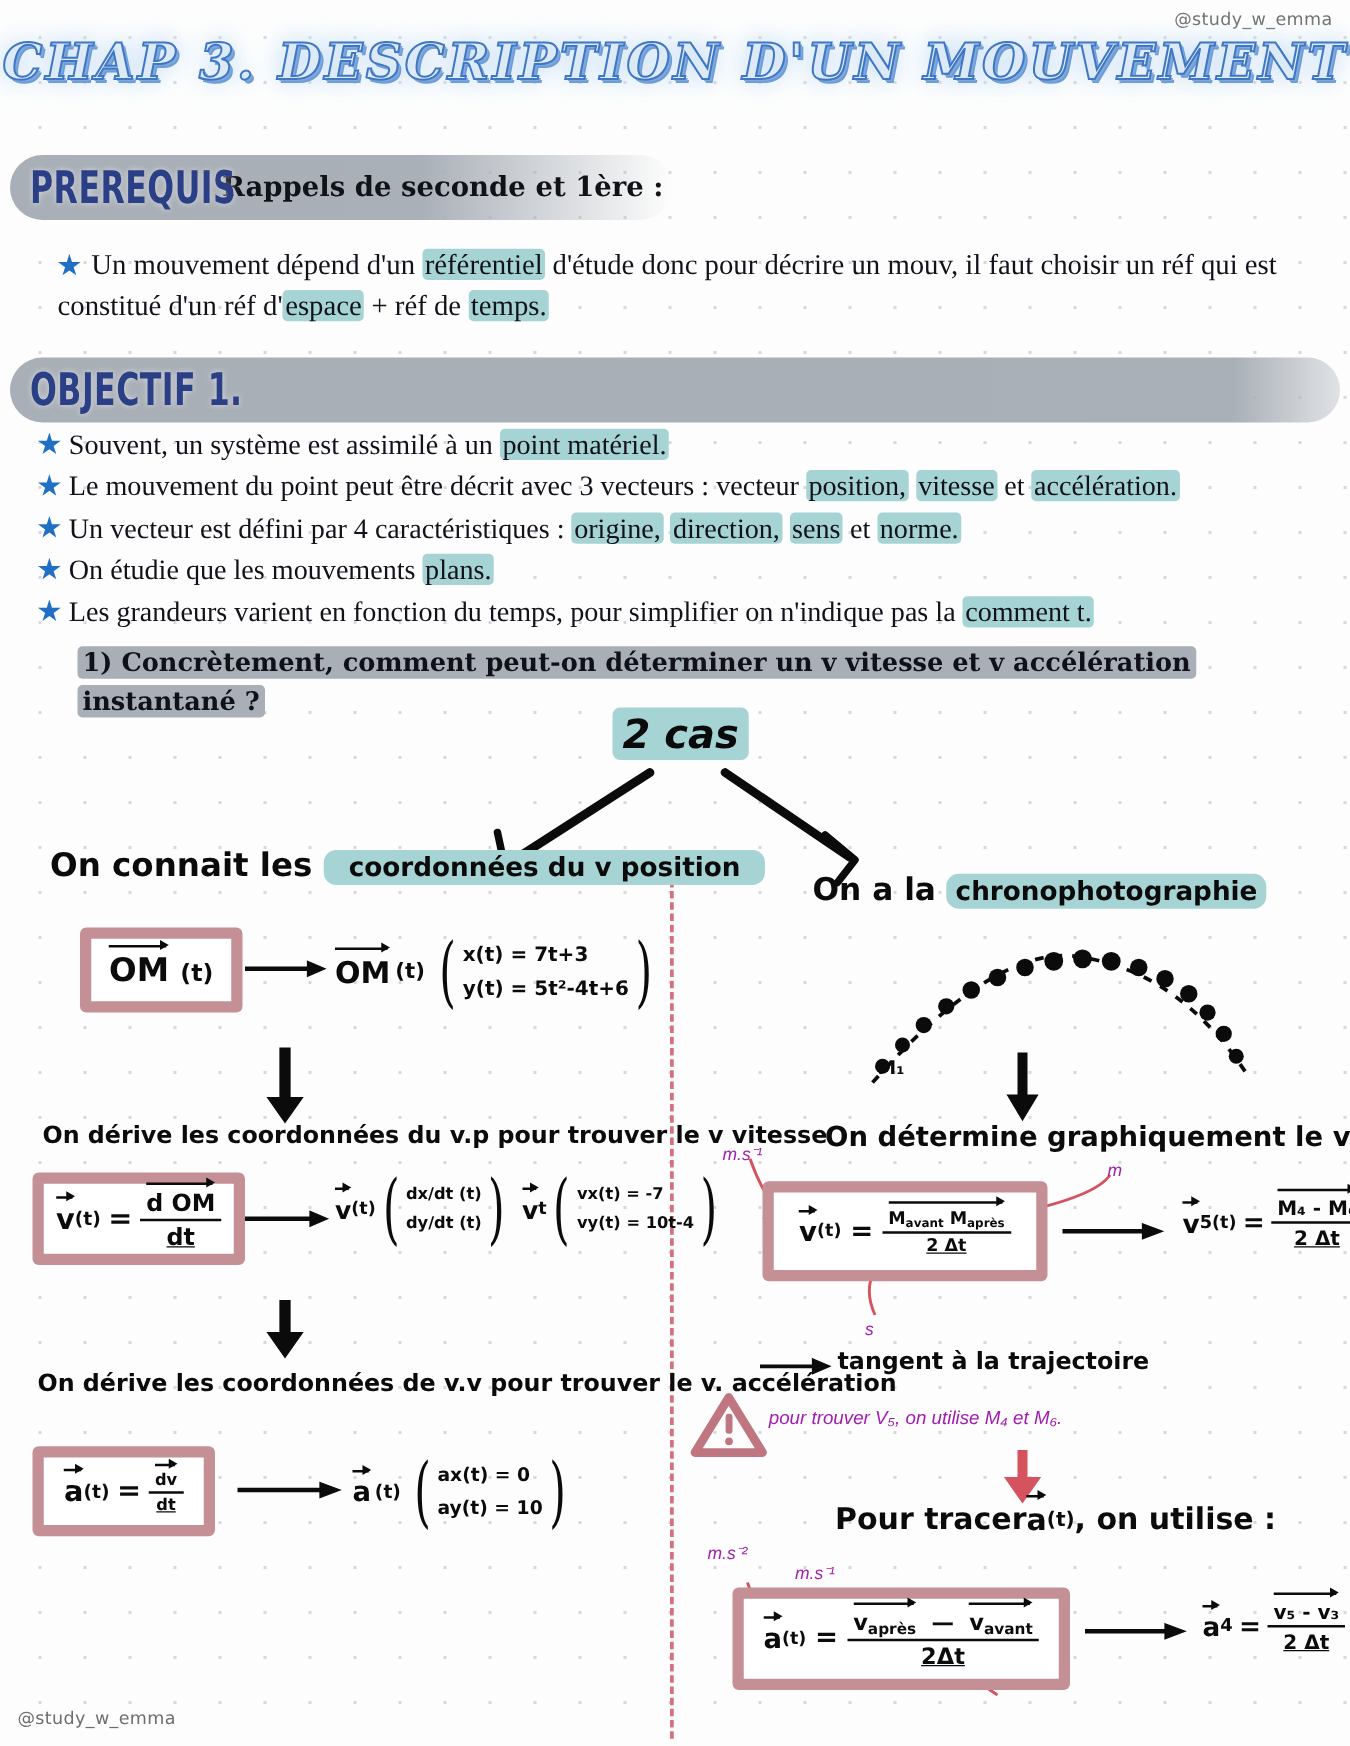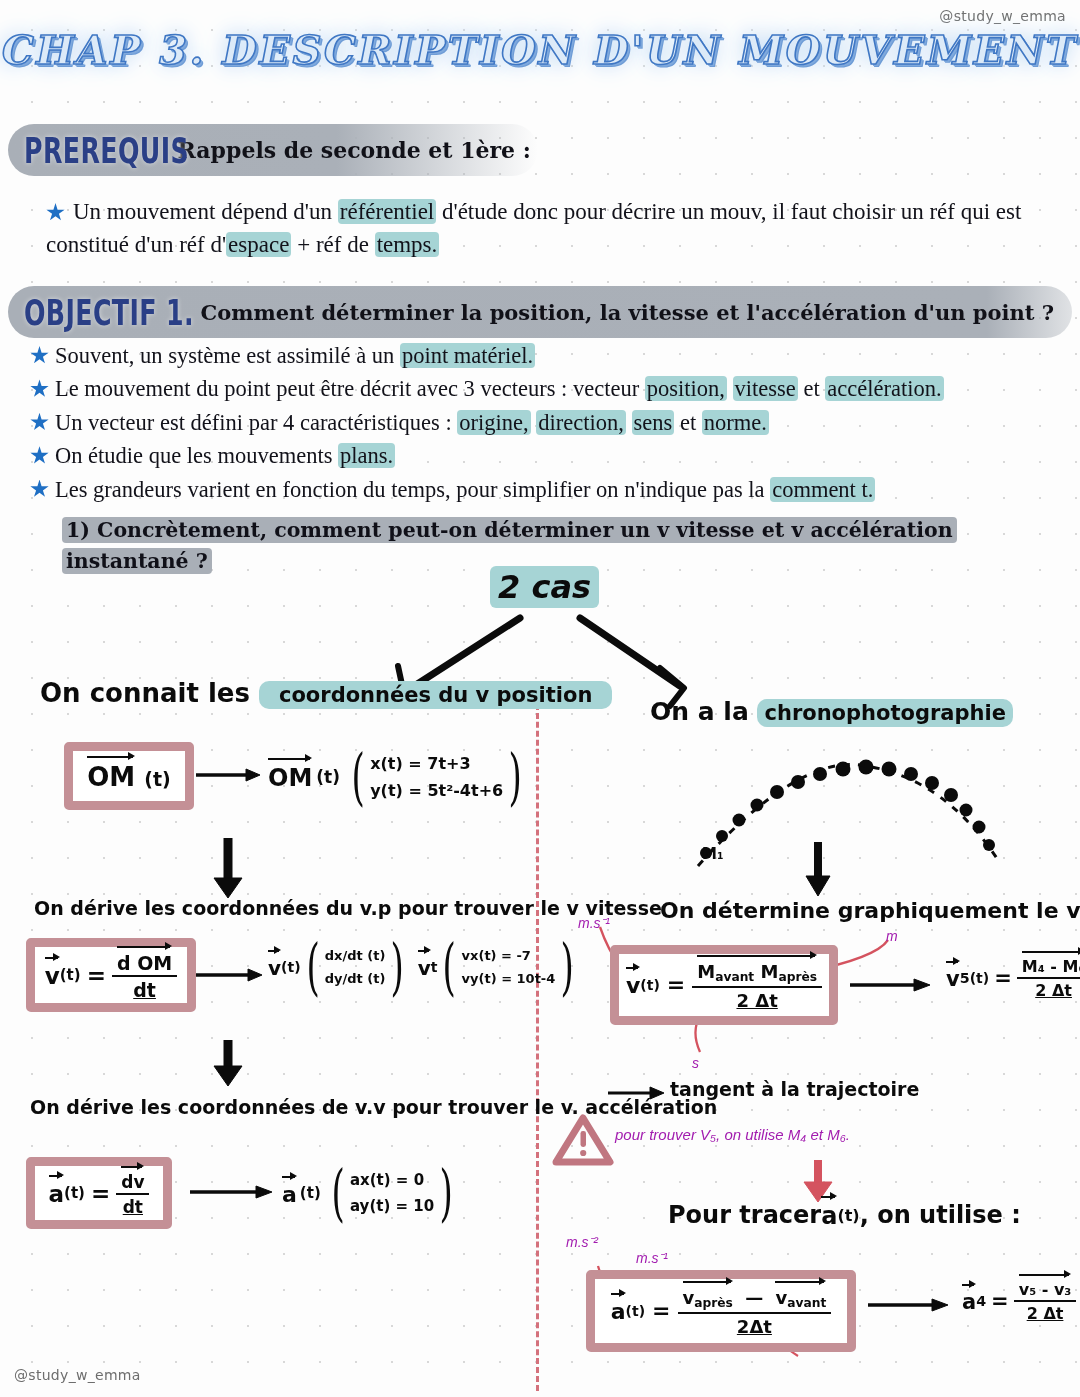--- a/index.html
+++ b/index.html
@@ -253,21 +253,20 @@
   <span class="banner-tag">PREREQUIS</span>
   <span class="banner-text">Rappels de seconde et 1ère :</span>
 </div>
 
 <div class="para" id="prereq-para">
   <span class="star inline-star" style="display:inline-block;vertical-align:-3px;margin-right:8px;"></span><span>Un mouvement dépend d'un </span><span class="hl">référentiel</span><span> d'étude donc pour décrire un mouv, il faut choisir un réf qui est constitué d'un réf d'</span><span class="hl">espace</span><span> + réf de </span><span class="hl">temps.</span>
 </div>
 
 <div class="banner" id="objectif-banner">
   <span class="banner-tag">OBJECTIF 1.</span>
-  <span class="banner-text">Comment déterminer la position, la vitesse et l'accélération d'un point ?</span>
 </div>
 
 <div class="bullet-list">
 
   <div class="bullet-row">
     <span class="star"></span>
     <span><span>Souvent, un système est assimilé à un </span><span class="hl">point matériel.</span></span>
   </div>
 
   <div class="bullet-row">
@@ -446,21 +445,21 @@
   </span>
 </div>
 
 <div class="hw hw-head" style="top:1096px; left:30px; font-size:19px;">On dérive les coordonnées de v.v pour trouver le v. accélération</div>
 
 <div class="pinkbox" style="top:1157px; left:26px; width:146px; height:72px;">
   <span style="font-size:23px; display:flex; align-items:center;">
     <span class="vec">a</span>
     <span style="font-size:15px;">(t)</span>
     <span style="margin:0 6px;">=</span>
-    <span class="frac" style="font-size:17px;">
+    <span class="frac" style="font-size:13px;">
       <span class="num"><span class="vec">dv</span></span>
       <span class="den">dt</span>
     </span>
   </span>
 </div>
 
 <div class="hw" style="top:1168px; left:282px; font-size:22px; display:flex; align-items:center;">
   <span class="vec">a</span>
   <span style="font-size:15px; margin-left:3px;">(t)</span>
   <span class="matrix" style="margin-left:5px;">
@@ -483,21 +482,21 @@
 
 <div class="redtxt" style="top:913px; left:578px;">m.s⁻¹</div>
 <div class="redtxt" style="top:928px; left:886px;">m</div>
 <div class="redtxt" style="top:1055px; left:692px;">s</div>
 
 <div class="pinkbox" style="top:945px; left:610px; width:228px; height:80px;">
   <span style="font-size:22px; display:flex; align-items:center;">
     <span class="vec">v</span>
     <span style="font-size:14px;">(t)</span>
     <span style="margin:0 7px;">=</span>
-    <span class="frac" style="font-size:18px;">
+    <span class="frac" style="font-size:14px;">
       <span class="num"><span class="vec"><span>M</span><span class="sub">avant</span> <span>M</span><span class="sub">après</span></span></span>
       <span class="den">2 Δt</span>
     </span>
   </span>
 </div>
 
 <div class="hw" style="top:955px; left:946px; font-size:21px; display:flex; align-items:center;">
   <span class="vec">v</span>
     <span class="sub">5</span>
   <span style="font-size:14px;">(t)</span>

